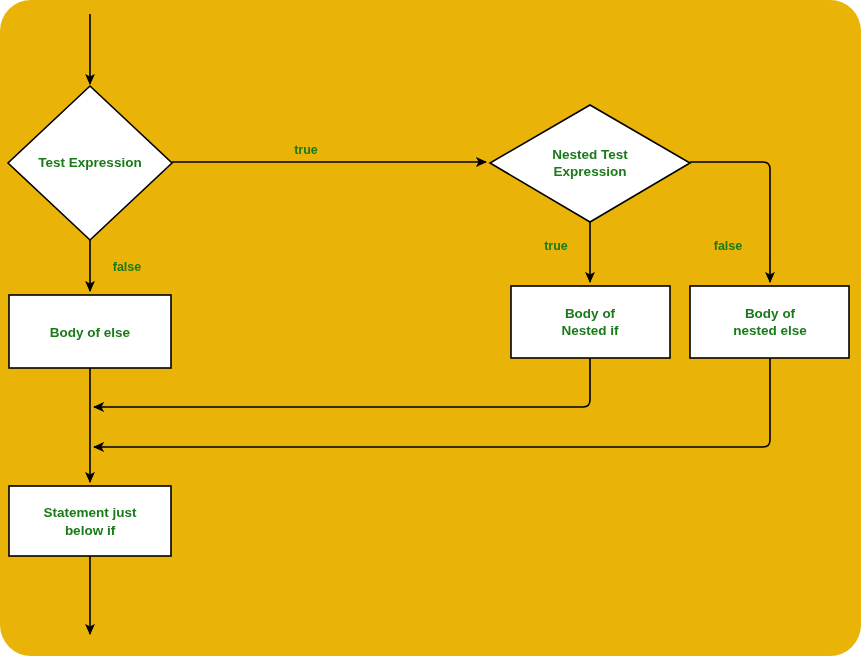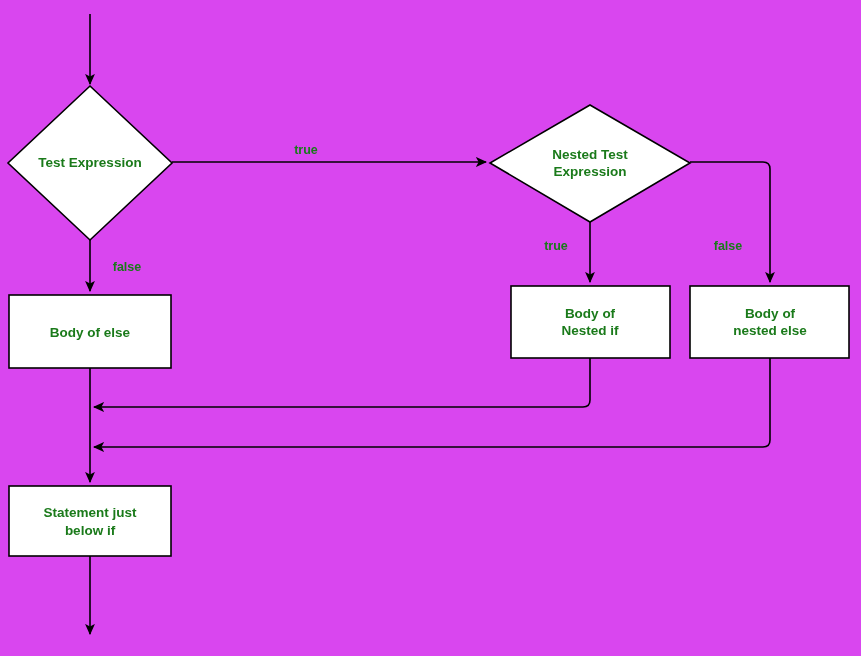--- a/index.html
+++ b/index.html
@@ -8,22 +8,23 @@
     padding: 0;
     background: #ffffff;
   }
   body {
     font-family: "Liberation Sans", sans-serif;
   }
   #canvas-wrap {
     position: relative;
     width: 861px;
     height: 656px;
-    background: #d946ef;
+    background: #eab308;
     overflow: hidden;
+    border-radius: 31px;
   }
   svg#flowchart {
     position: absolute;
     top: 0;
     left: 0;
     width: 861px;
     height: 656px;
     display: block;
   }
   .node-shape {

